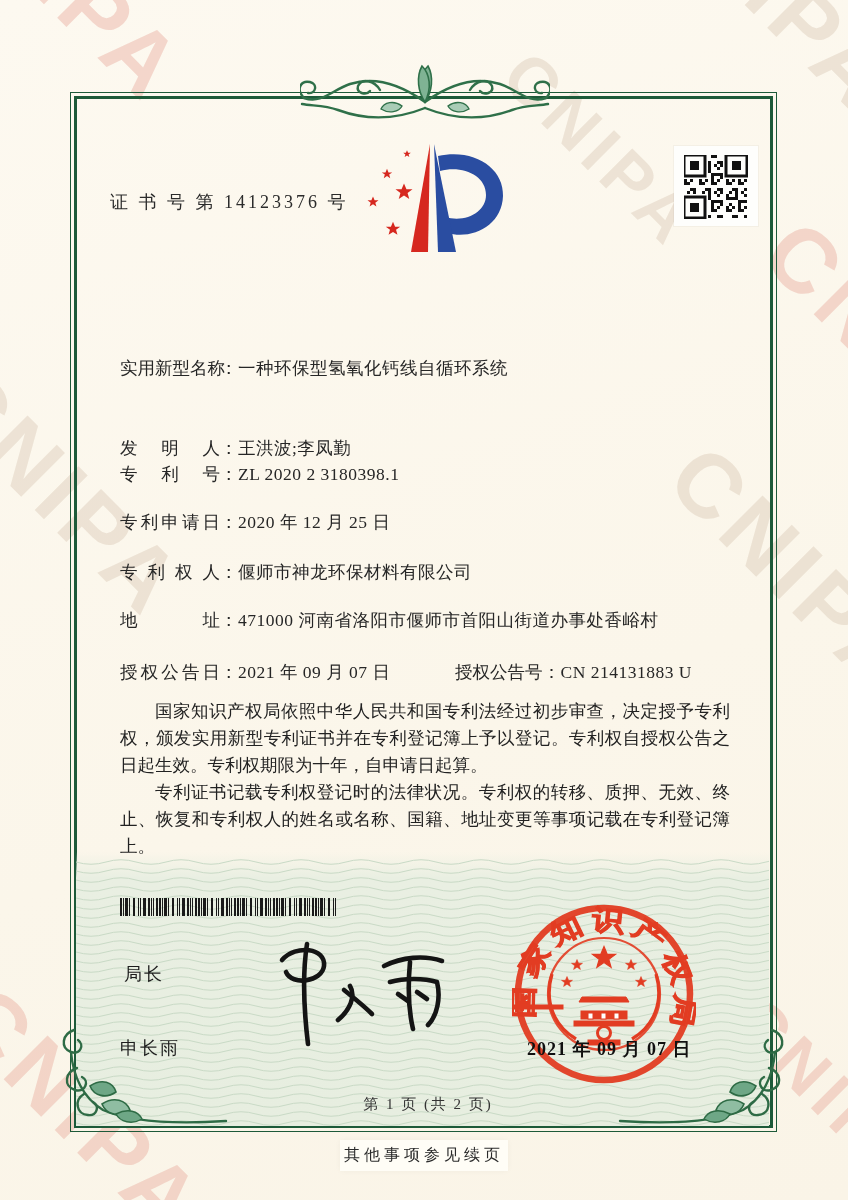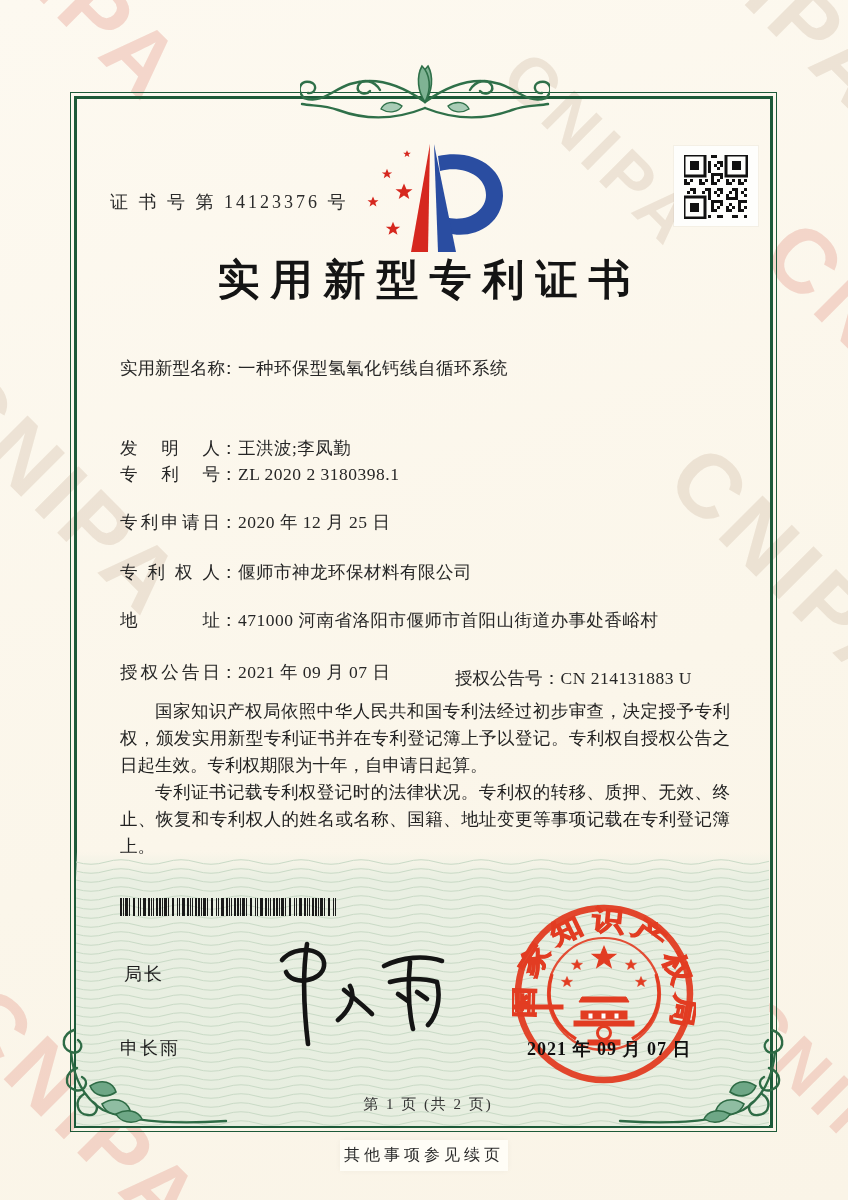--- a/index.html
+++ b/index.html
@@ -32,21 +32,21 @@
   .doc-title{position:absolute;left:0;right:0;top:252px;text-align:center;font-size:42px;font-weight:bold;letter-spacing:11px;color:#141414;text-indent:11px;}
 
   .fields{position:absolute;left:120px;top:0;width:640px;font-size:17.5px;color:#262626;}
   .frow{position:absolute;left:0;white-space:nowrap;}
   .flabel{display:inline-block;width:100px;text-align:justify;text-align-last:justify;text-justify:inter-character;vertical-align:top;}
   .fcolon{display:inline-block;width:18px;}
   .fvalue{letter-spacing:0.5px;margin-top:13px;}
   .frow.r0{top:356px;} .frow.r1{top:436px;} .frow.r2{top:462px;}
   .frow.r3{top:510px;} .frow.r4{top:560px;} .frow.r5{top:608px;}
   .frow.r6{top:660px;}
-  .grant-no{position:absolute;left:335px;top:6px;white-space:nowrap;text-align:center;}
+  .grant-no{position:absolute;left:335px;top:0;white-space:nowrap;text-align:center;}
 
   .body-text{position:absolute;left:120px;top:698px;width:610px;font-size:17.5px;line-height:27px;color:#222;}
   .body-text p{margin:0;text-indent:2em;text-align:justify;}
 
   .barcode{position:absolute;left:120px;top:898px;width:224px;height:18px;}
 
   .sig-title{position:absolute;left:124px;top:962px;font-size:18px;letter-spacing:2px;color:#1d1d1d;}
   .sig-name{position:absolute;left:120px;top:1036px;font-size:18px;letter-spacing:2px;color:#1d1d1d;}
   .signature{position:absolute;left:252px;top:926px;width:210px;height:122px;}
 
@@ -275,21 +275,20 @@
           <rect x="60" y="60" width="3" height="3" fill="#111"></rect>
           <rect x="0" y="0" width="21" height="21" fill="none" stroke="#111" stroke-width="3"></rect>
           <rect x="6" y="6" width="9" height="9" fill="#111"></rect>
           <rect x="42" y="0" width="21" height="21" fill="none" stroke="#111" stroke-width="3"></rect>
           <rect x="48" y="6" width="9" height="9" fill="#111"></rect>
           <rect x="0" y="42" width="21" height="21" fill="none" stroke="#111" stroke-width="3"></rect>
           <rect x="6" y="48" width="9" height="9" fill="#111"></rect>
         </svg>
     </div>
 
-    <div class="doc-title">实用新型专利证书</div>
 
     <div class="fields">
       <div class="frow r0"><span class="flabel">实用新型名称</span><span class="fcolon">：</span><span class="fvalue">一种环保型氢氧化钙线自循环系统</span></div>
       <div class="frow r1"><span class="flabel">发明人</span><span class="fcolon">：</span><span class="fvalue">王洪波;李凤勤</span></div>
       <div class="frow r2"><span class="flabel">专利号</span><span class="fcolon">：</span><span class="fvalue">ZL 2020 2 3180398.1</span></div>
       <div class="frow r3"><span class="flabel">专利申请日</span><span class="fcolon">：</span><span class="fvalue">2020 年 12 月 25 日</span></div>
       <div class="frow r4"><span class="flabel">专利权人</span><span class="fcolon">：</span><span class="fvalue">偃师市神龙环保材料有限公司</span></div>
       <div class="frow r5"><span class="flabel">地址</span><span class="fcolon">：</span><span class="fvalue">471000 河南省洛阳市偃师市首阳山街道办事处香峪村</span></div>
       <div class="frow r6">
         <span class="flabel">授权公告日</span><span class="fcolon">：</span><span class="fvalue">2021 年 09 月 07 日</span>

